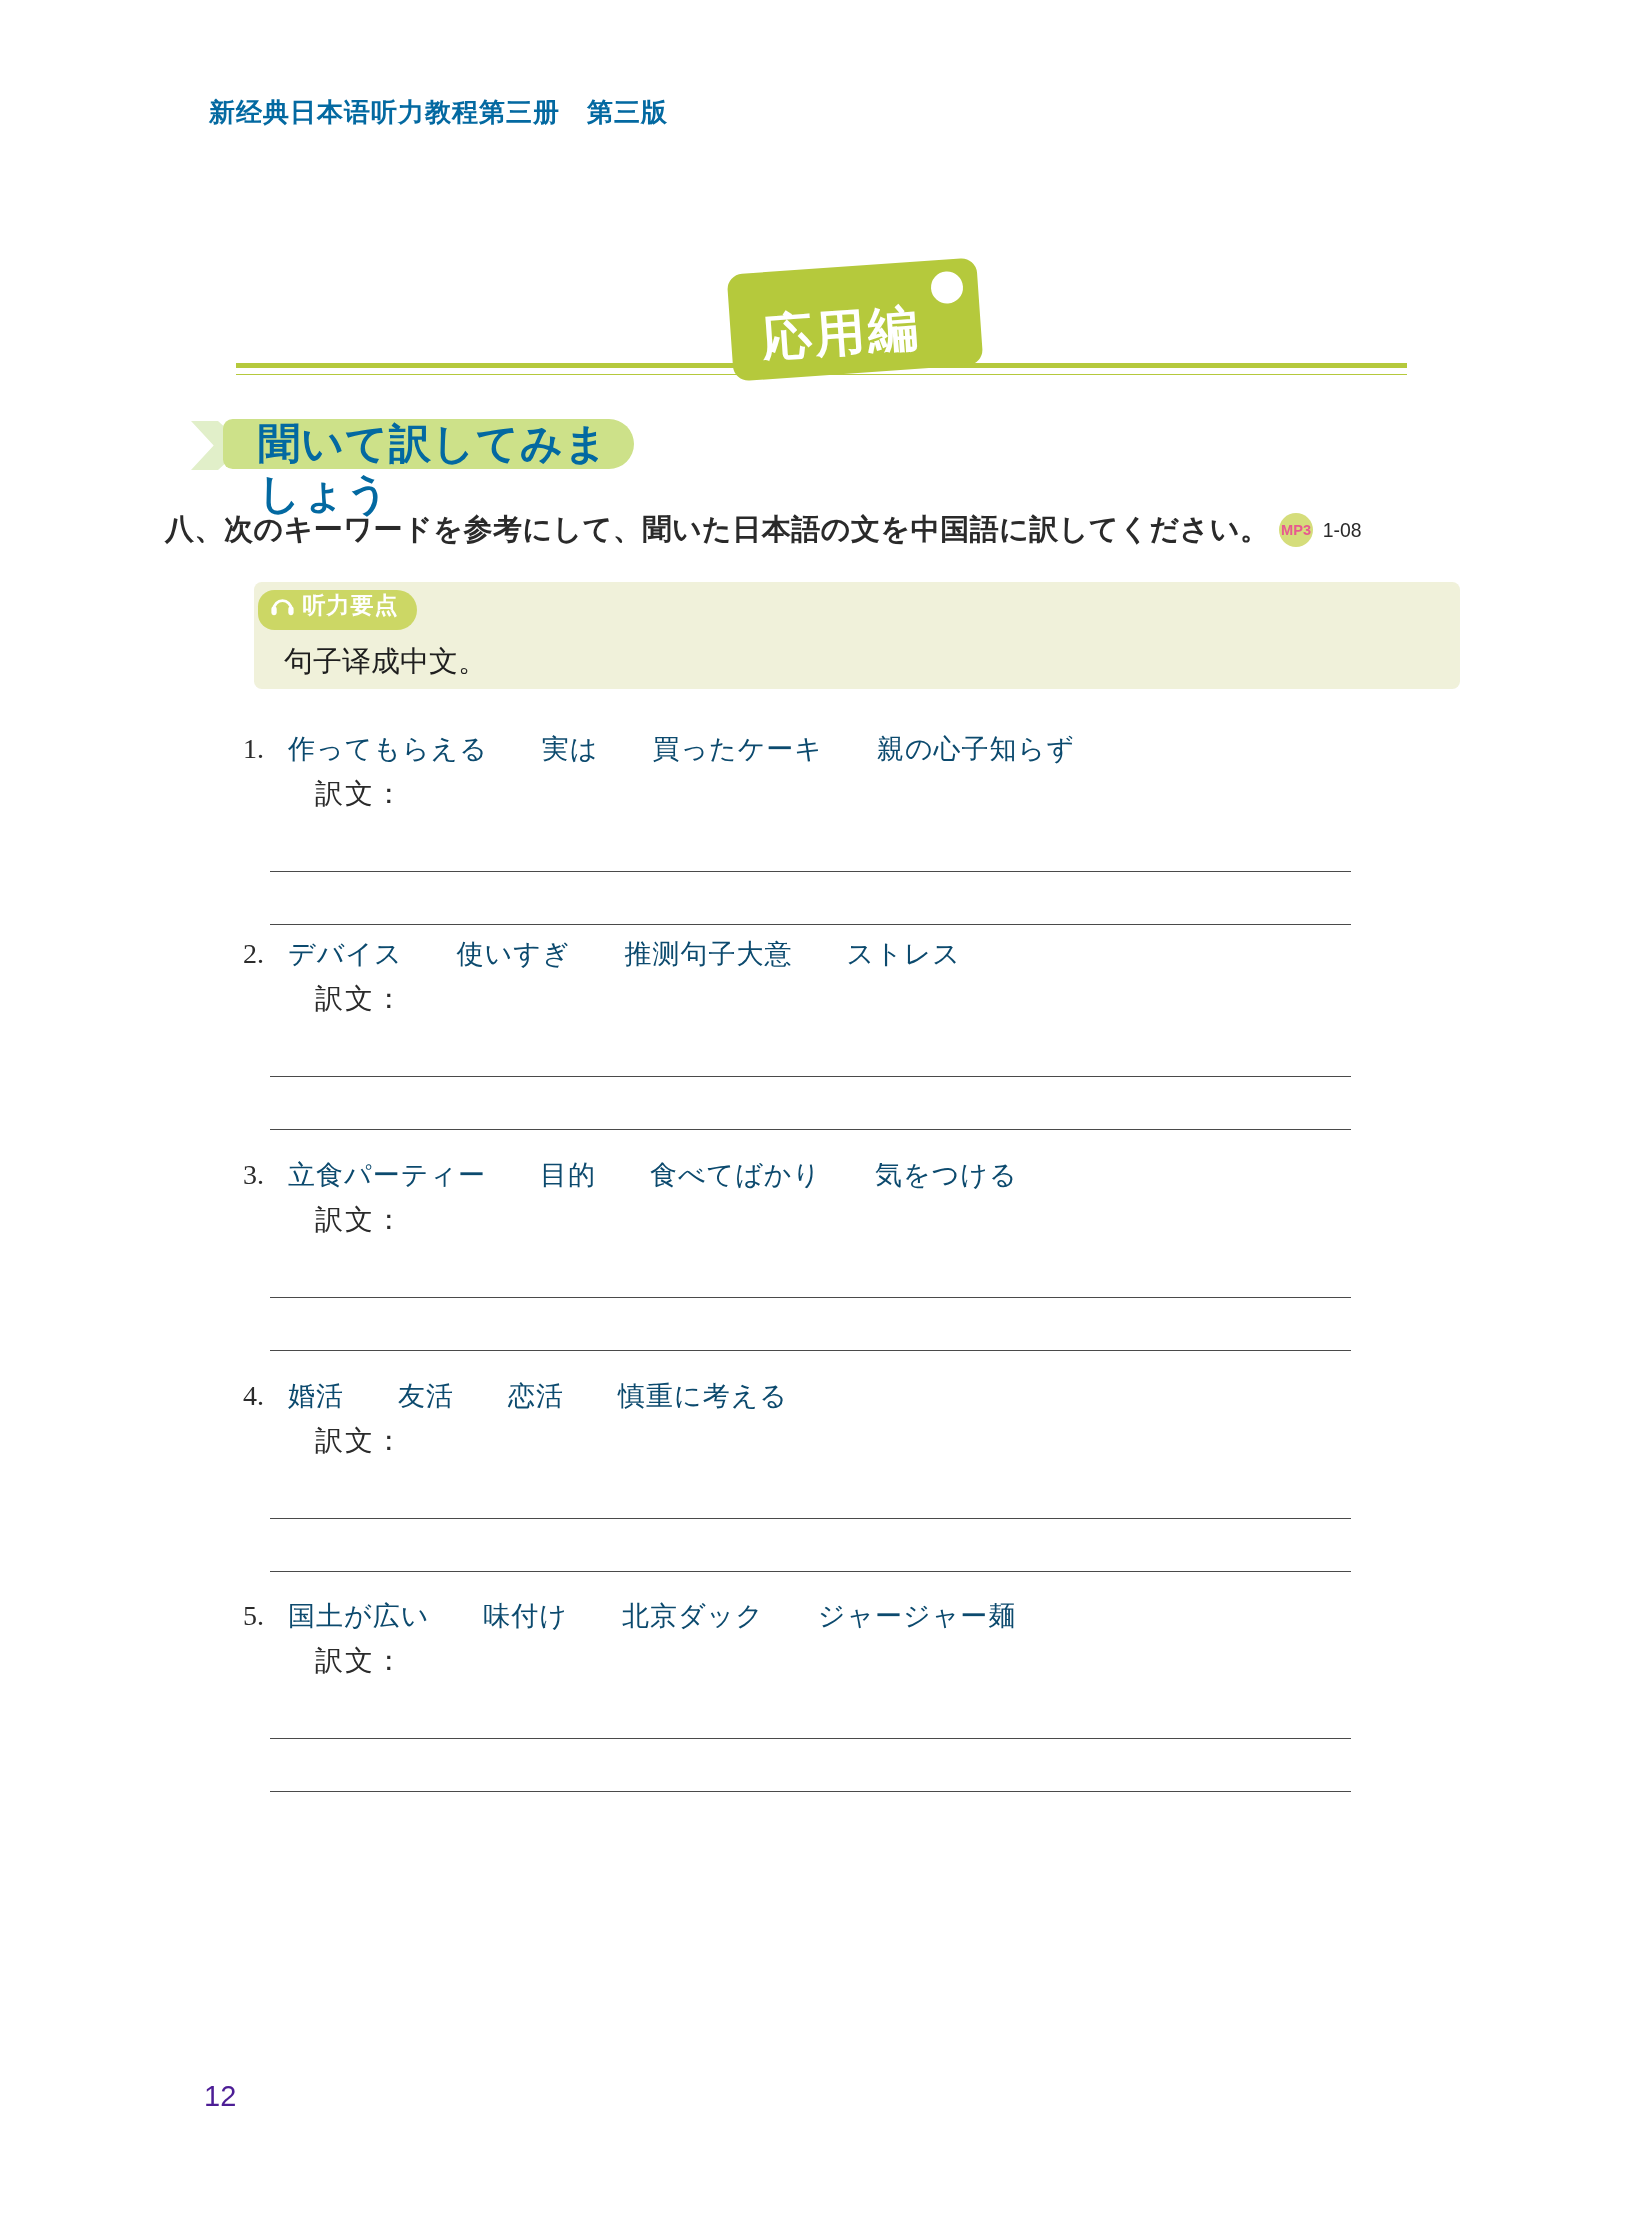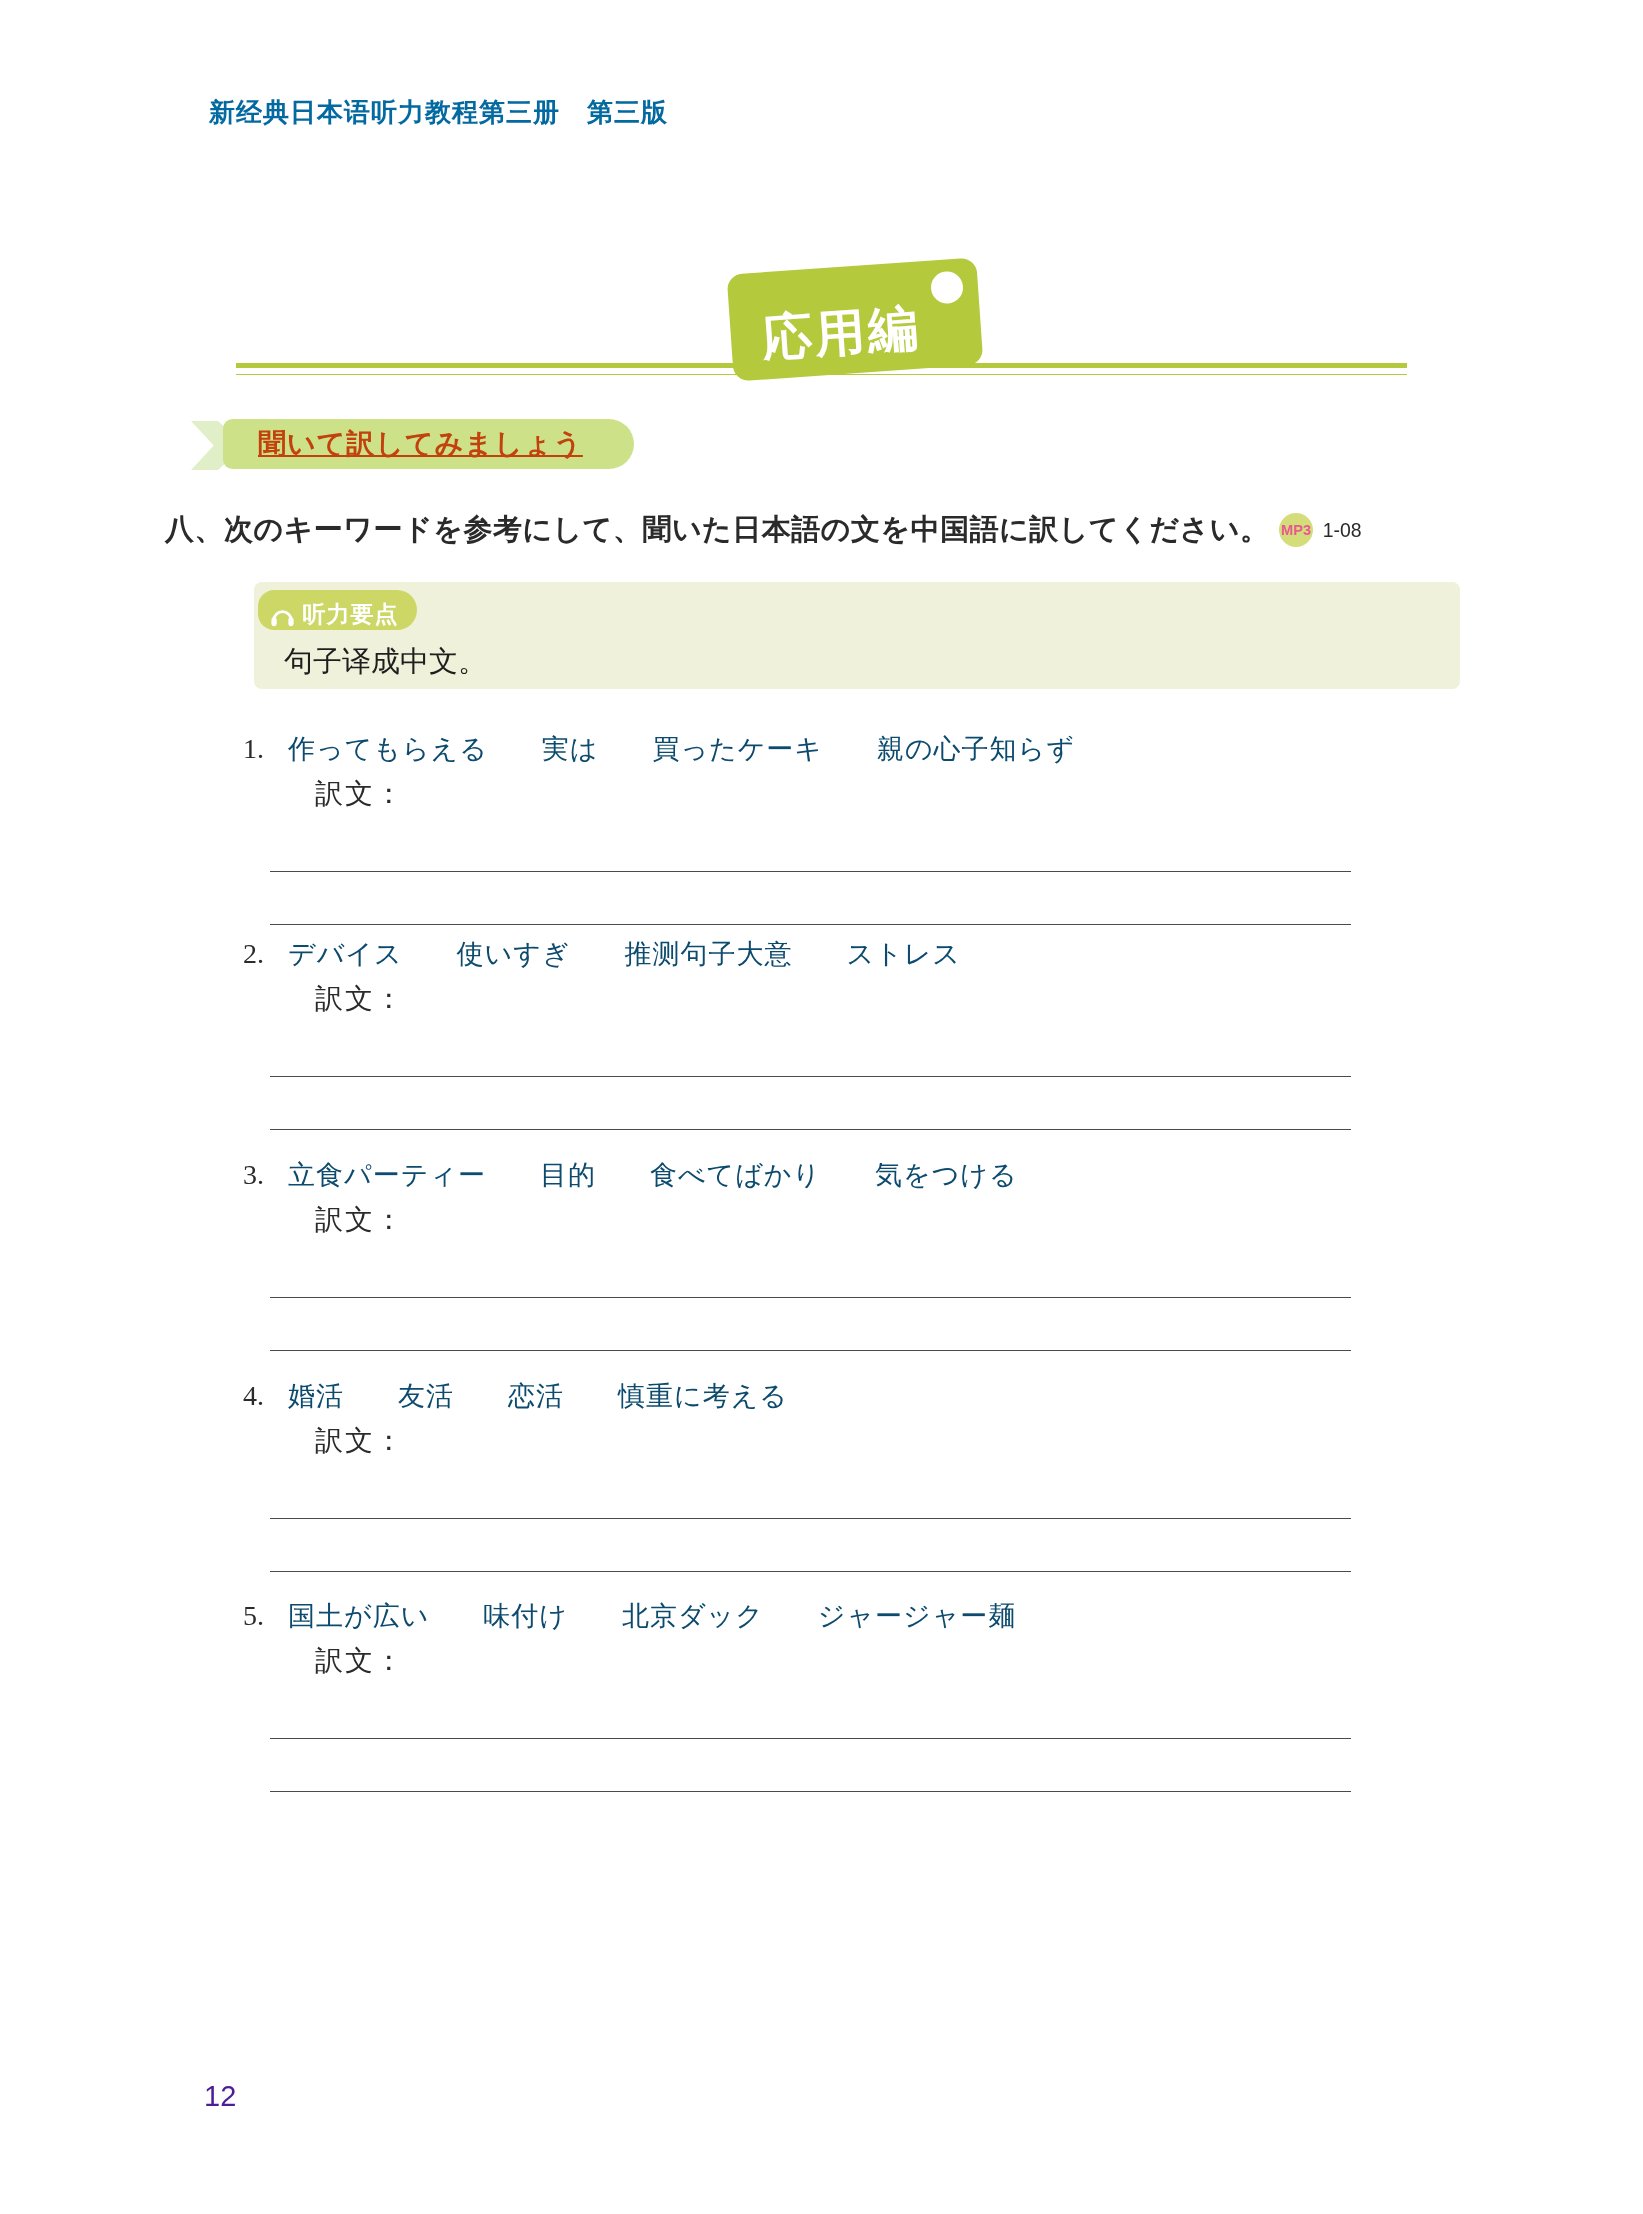--- a/index.html
+++ b/index.html
@@ -19,34 +19,34 @@
 
   
   .section-divider{position:absolute;left:236px;top:363px;width:1171px;height:5.8px;
                    border-top:5.8px solid #b5c93c;border-bottom:1.9px solid #b5c93c;z-index:1;}
 
   
   .banner-arrow{position:absolute;left:191px;top:421px;width:54px;height:49px;background:#e1efc9;
                 clip-path:polygon(0 0,50% 0,100% 50%,50% 100%,0 100%,42% 50%);z-index:1;}
   .section-banner{position:absolute;left:223px;top:419px;width:411px;height:50px;background:#cde189;
                   border-radius:9.7px 25px 25px 9.7px;z-index:2;}
-  .section-banner .banner-label{display:block;padding-left:35px;line-height:50px;font-size:28px;
-                  font-weight:bold;color:#c2410c;letter-spacing:1px;text-decoration:underline;}
+  .section-banner .banner-label{display:block;padding-left:35px;line-height:50px;font-size:42px;
+                  font-weight:bold;color:#0369a1;letter-spacing:1px;}
 
   
   .instruction-row{position:absolute;left:165px;top:510px;display:flex;align-items:center;gap:9.7px;white-space:nowrap;text-align:center;}
   .task-instruction{font-size:29px;font-weight:600;color:#2a2a2a;letter-spacing:0.5px;}
   .mp3-icon{display:inline-flex;align-items:center;justify-content:center;width:34px;height:34px;border-radius:50%;
             background:#d5dd7b;color:#e75a8f;font-size:14.6px;font-weight:bold;letter-spacing:0;}
   .audio-track{font-size:19.4px;color:#2a2a2a;}
 
   
   .tips-box{position:absolute;left:254px;top:582px;width:1206px;height:107px;background:#f0f1da;border-radius:7.8px;}
   .tips-badge{position:absolute;left:3.9px;top:7.8px;width:159px;height:40px;background:#ccd765;
-              border-radius:20.4px 25px 25px 20.4px;display:flex;align-items:flex-end;padding-left:9.7px;box-sizing:border-box;}
+              border-radius:20.4px 25px 25px 20.4px;display:flex;align-items:flex-start;padding-left:9.7px;box-sizing:border-box;}
   .tips-badge-label{color:#ffffff;font-size:23px;font-weight:bold;margin-left:5.8px;letter-spacing:1px;}
   .tips-line1{position:absolute;left:187px;top:12.6px;font-size:29px;color:#1e1e1e;white-space:nowrap;}
   .tips-line2{position:absolute;left:30px;top:60px;font-size:29px;color:#1e1e1e;white-space:nowrap;}
 
   
   .item{position:absolute;left:243px;width:1108px;height:204px;}
   .kw-row{position:absolute;left:0;top:0;display:flex;align-items:baseline;}
   .item-num{display:inline-block;width:45px;font-size:28px;color:#2b2b2b;}
   .kw{font-size:27px;color:#0c4a6e;margin-right:54px;letter-spacing:1px;}
   .yakubun{position:absolute;left:72px;top:44px;font-size:28px;color:#2b2b2b;letter-spacing:1.9px;}

